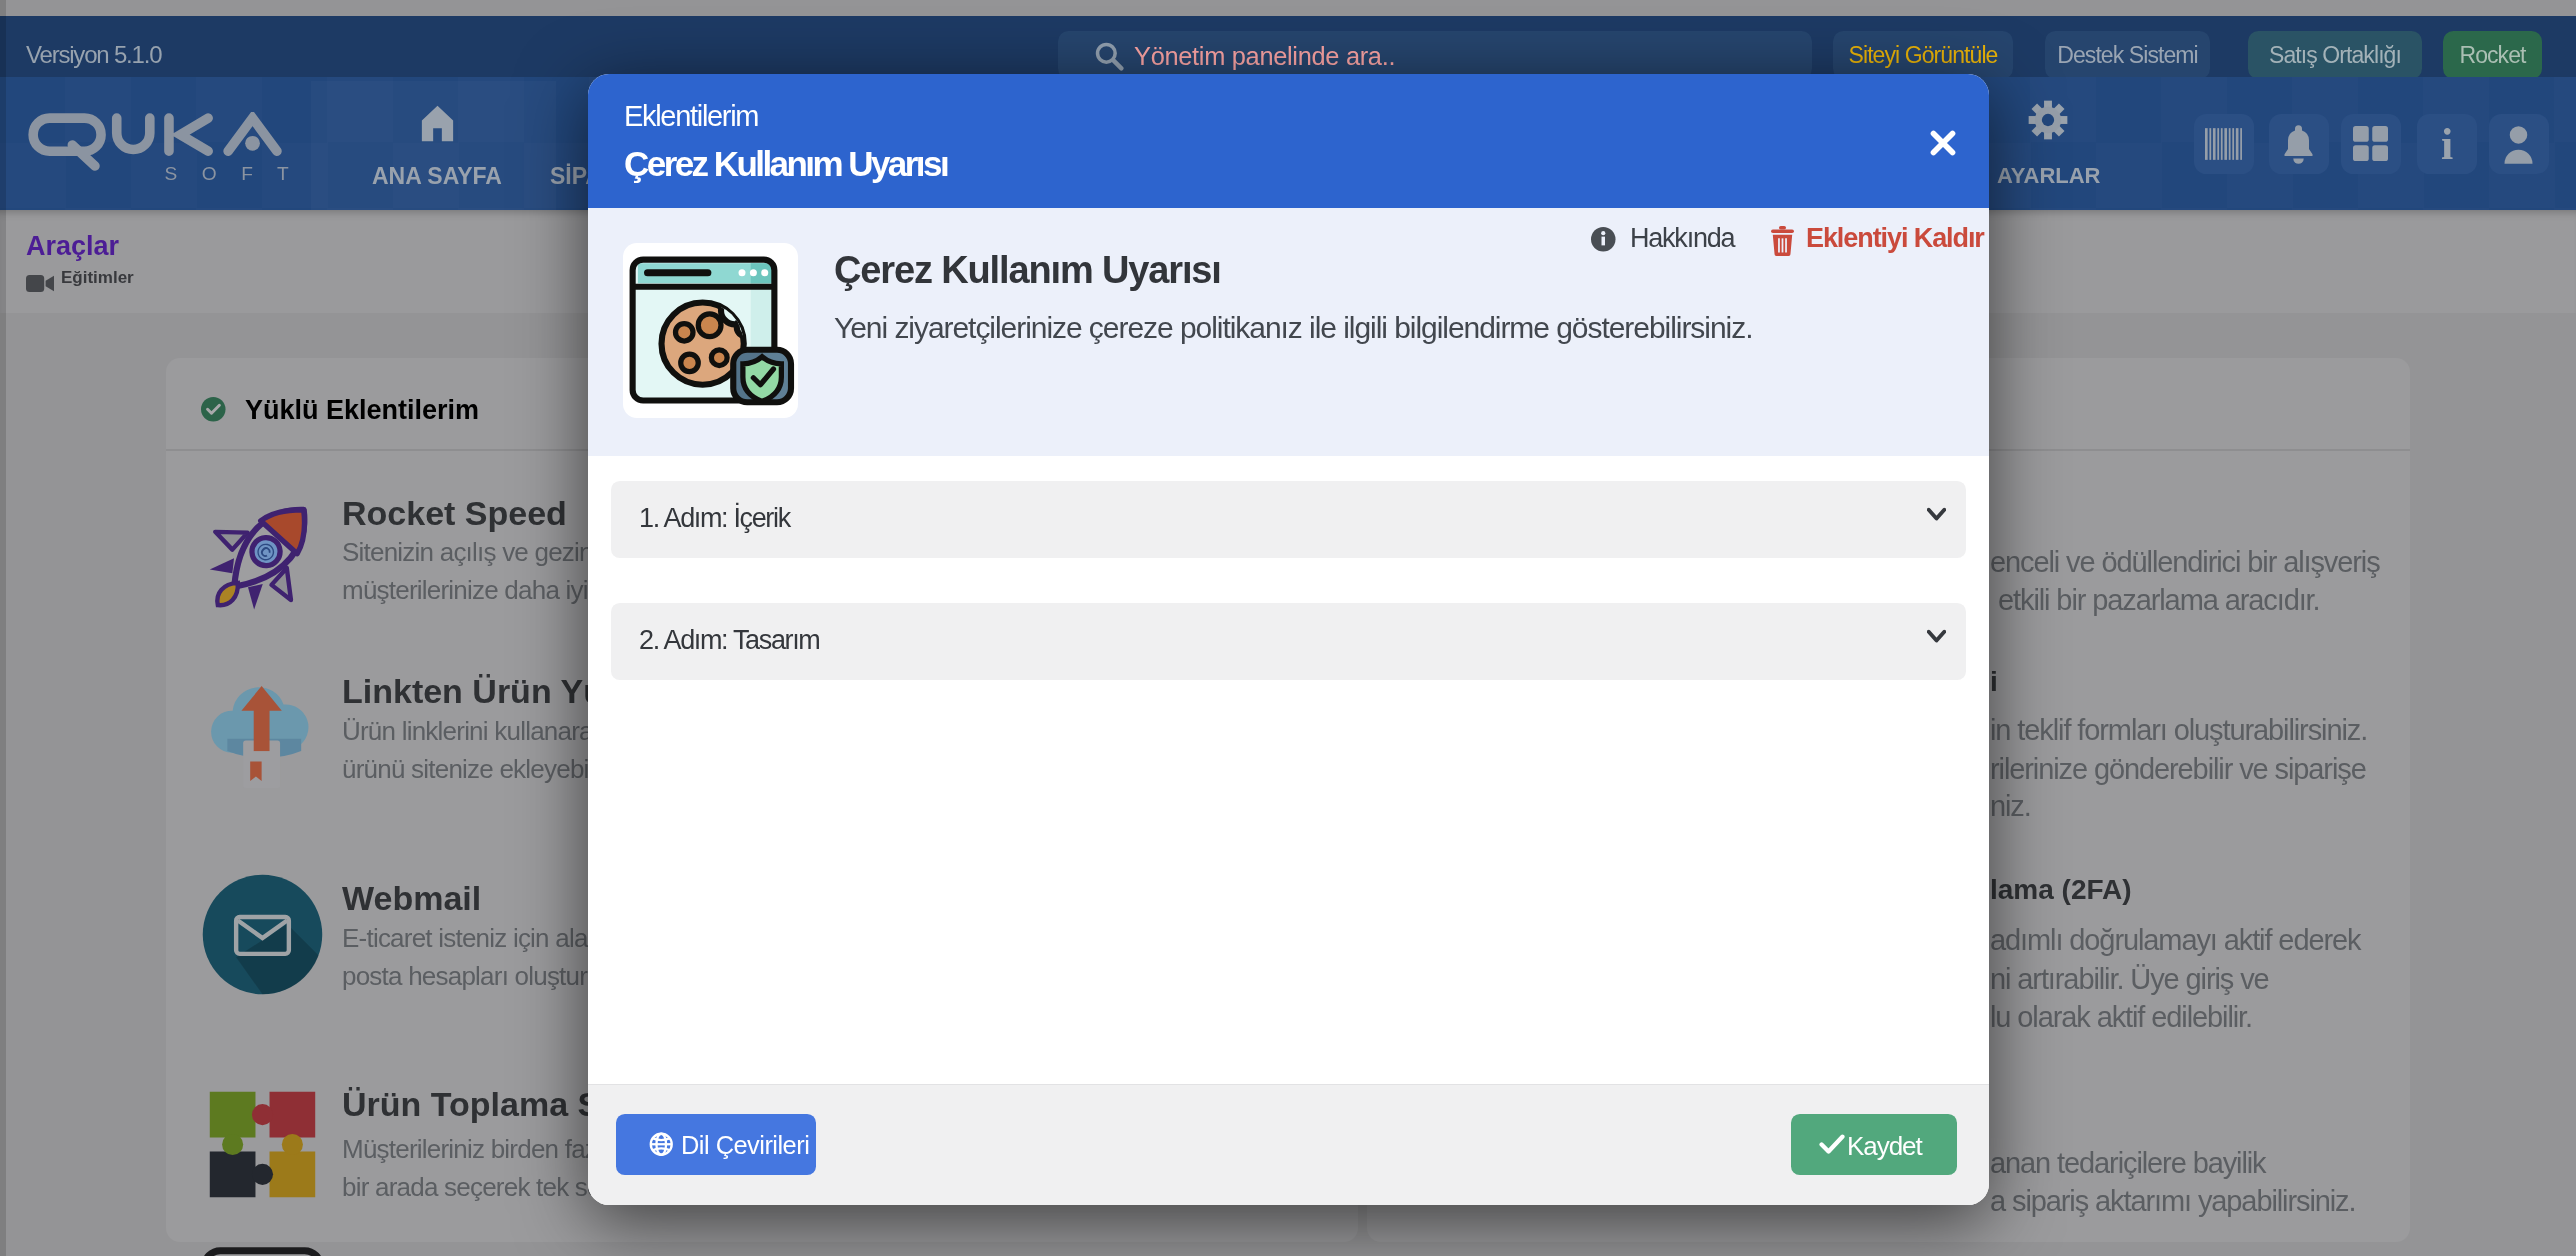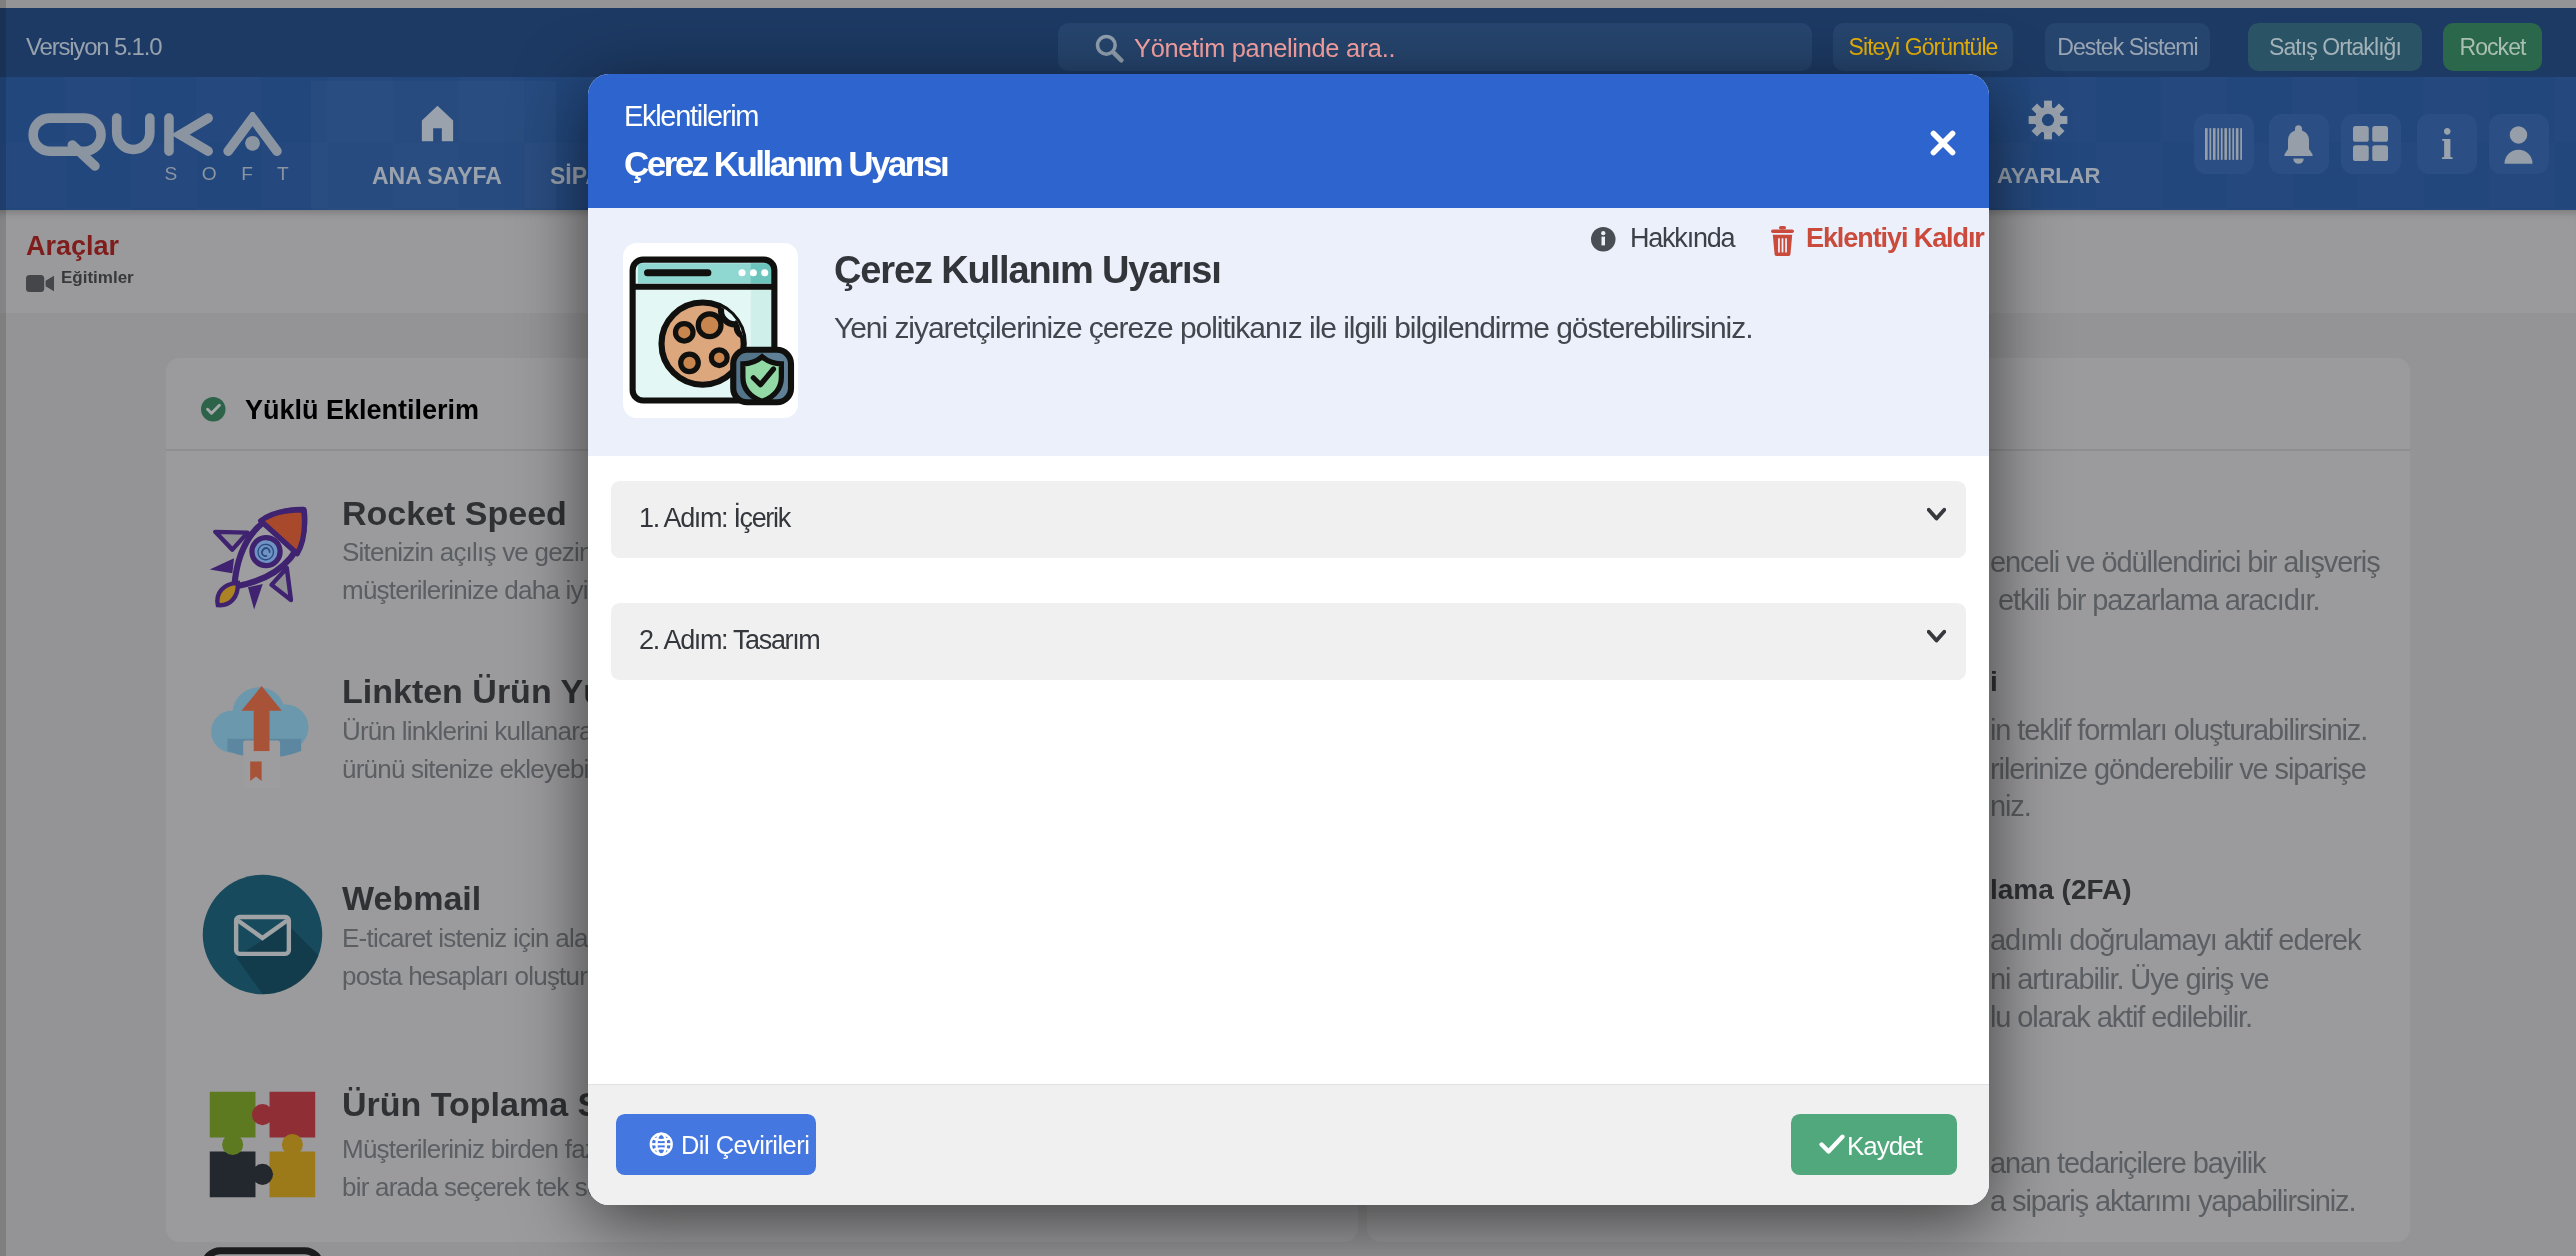--- a/index.html
+++ b/index.html
@@ -1,20 +1,20 @@
 <!DOCTYPE html>
 <html lang="tr" style="font-size:14px"><head>
 <meta charset="utf-8">
 <style>
 *{margin:0;padding:0;box-sizing:border-box}
 html,body{width:2576px;height:1256px;overflow:hidden}
 body{font-family:"Liberation Sans",sans-serif;background:#949496;position:relative}
 .abs{position:absolute}
 
-.topbar{position:absolute;left:0;top:8px;width:2576px;height:77px;background:#1d3a64}
+.topbar{position:absolute;left:0;top:16px;width:2576px;height:77px;background:#1d3a64}
 .ver{position:absolute;left:26px;top:24.5px;font-size:24px;letter-spacing:-0.05em;color:#97a2ae}
 .search{position:absolute;left:1058px;top:15px;width:754px;height:48px;background:#26456e;border-radius:10.5px;color:#fca5a5;font-size:24.5px}
 .search .ph{position:absolute;left:76px;top:11.4px;font-size:25.4px;letter-spacing:-0.012em}
 .tbtn{position:absolute;top:15px;height:48px;border-radius:10.5px;font-size:23px;letter-spacing:-0.04em;text-align:center;white-space:nowrap}
 
 .nav{position:absolute;left:0;top:77px;width:2576px;height:133px;background:#22477c;background-image:conic-gradient(rgba(255,255,255,0.013) 90deg,transparent 90deg 180deg,rgba(255,255,255,0.013) 180deg 270deg,transparent 270deg);background-size:131px 131px}
 .navshadow{position:absolute;left:0;top:210px;width:2576px;height:5.3px;background:linear-gradient(rgba(0,0,0,0.22),rgba(0,0,0,0))}
 .navpill{position:absolute;left:311px;top:3.5px;width:245px;height:130px;background:rgba(255,255,255,0.025)}
 .navlabel{position:absolute;font-size:23px;font-weight:bold;color:#99a2ad}
 
@@ -137,21 +137,21 @@
   <div class="abs" style="left:2489px;top:37px;width:60px;height:60px;background:#2b4f84;border-radius:12.3px">
     <svg class="abs" style="left:12.3px;top:10.5px" width="35" height="39" viewBox="0 0 40 44">
         <circle cx="20" cy="11" r="10" fill="#959ea9"></circle>
         <path fill="#959ea9" d="M4 44 a16 16 0 0 1 32 0 z"></path>
       </svg>
   </div>
 </div>
 <div class="navshadow"></div>
 
 <div class="band">
-  <div class="abs" style="left:26px;top:21px;font-size:27px;font-weight:bold;color:#7f1d1d">Araçlar</div>
+  <div class="abs" style="left:26px;top:21px;font-size:27px;font-weight:bold;color:#4c1d95">Araçlar</div>
   <svg class="abs" style="left:26px;top:62px" width="28" height="23" viewBox="0 0 40 28">
       <rect x="0" y="2" width="26" height="24" rx="5" fill="#44464a"></rect>
       <path d="M28 10 L40 3 V25 L28 18 Z" fill="#44464a"></path>
     </svg>
   <div class="abs" style="left:61px;top:58px;font-size:17px;font-weight:bold;color:#38393d">Eğitimler</div>
 </div>
 
 <div class="card" style="left:166px;top:358px;width:1192px;height:884px">
   <svg class="abs" style="left:35px;top:39px" width="24.5" height="24.5" viewBox="0 0 28 28">
       <circle cx="14" cy="14" r="14" fill="#2c6349"></circle>

